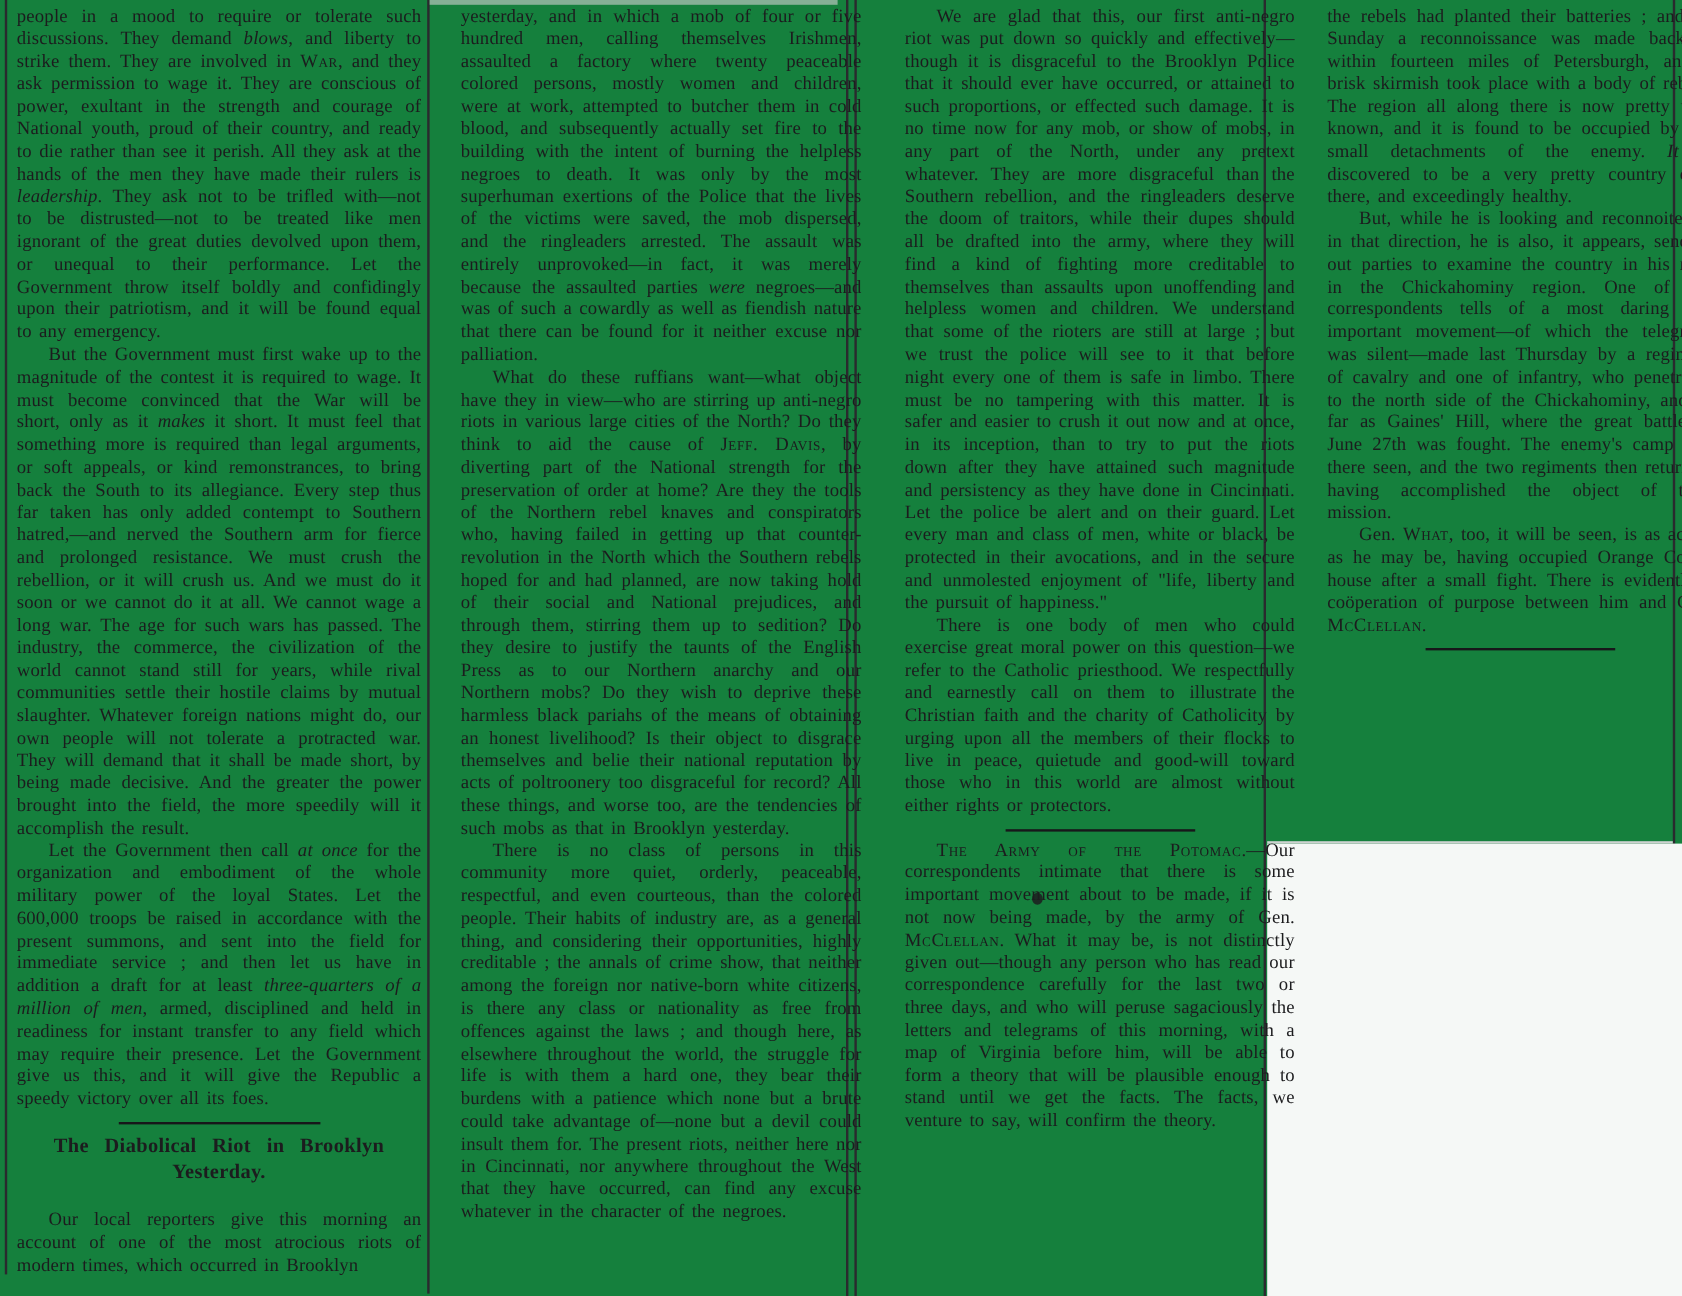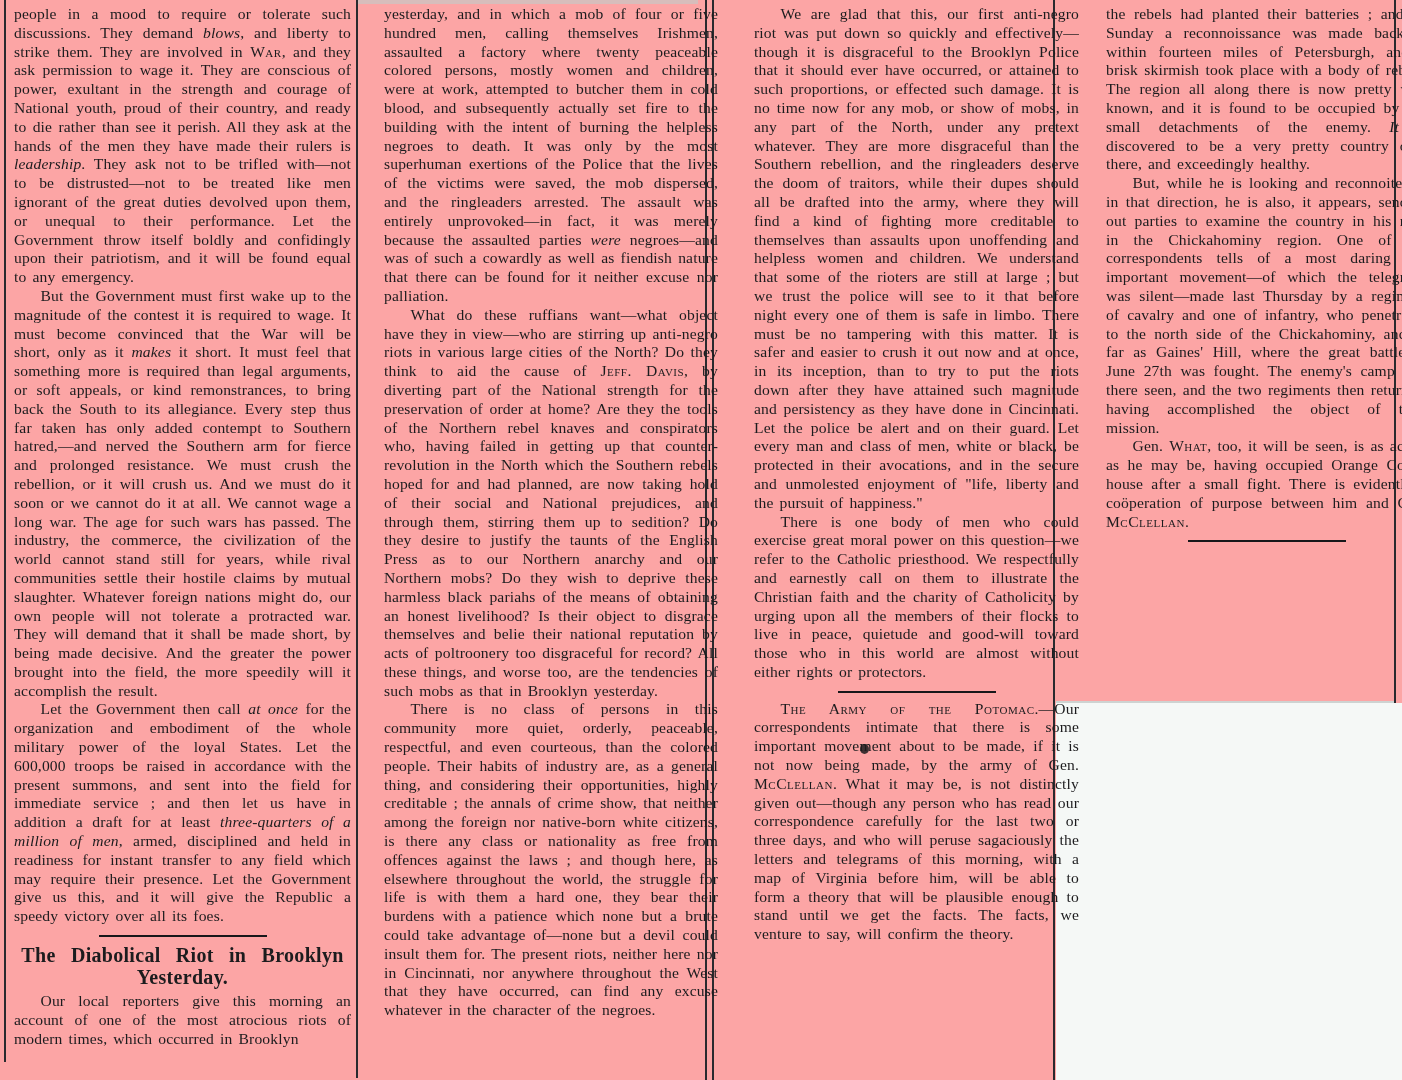--- a/index.html
+++ b/index.html
@@ -1,38 +1,38 @@
 <!DOCTYPE html>
 <html><head>
 <meta charset="utf-8">
 <style>
   html,body{margin:0;padding:0;background:#e8ebe9;}
   .page{
     position:relative;width:1402px;height:1080px;overflow:hidden;
-    background:#fca5a5;
+    background:#15803d;
     font-family:"Liberation Serif","DejaVu Serif",serif;
     color:#1c1c1e;
   }
   .col{
     position:absolute;top:5px;bottom:0;
     text-align:justify;
     font-size:15.6px;line-height:18.8px;
     letter-spacing:0.15px;word-spacing:0.13em;
     overflow:hidden;
   }
   #col1{left:14px;width:337px;}
   #col2{left:384px;width:334px;}
   #col3{left:722px;width:325px;margin-left:32px;}
   #col4{left:1106px;width:322px;}
   .col p{margin:0;text-indent:1.7em;}
   .col p.noindent{text-indent:0;}
   .sc{font-variant:small-caps;letter-spacing:0.5px;}
   .headline{
-    font-size:20px;font-weight:bold;text-align:center;
-    margin:6px 0 4px 0;line-height:22px;word-spacing:0.5em;
+    font-size:17px;font-weight:bold;text-align:center;
+    margin:6px 0 20px 0;line-height:22px;word-spacing:0.5em;
     letter-spacing:0.3px;
   }
   .divider{
     border:0;border-top:2.4px solid #17171a;
     width:168px;margin:9px auto 7px auto;height:0;
   }
   .divider.thin{border-top-width:2px;width:158px;}
   .vrule{position:absolute;top:0;width:2px;background:#2a2a2e;}
   .artifact{position:absolute;}
   .paper-bright{position:absolute;background:#f5f8f6;}

